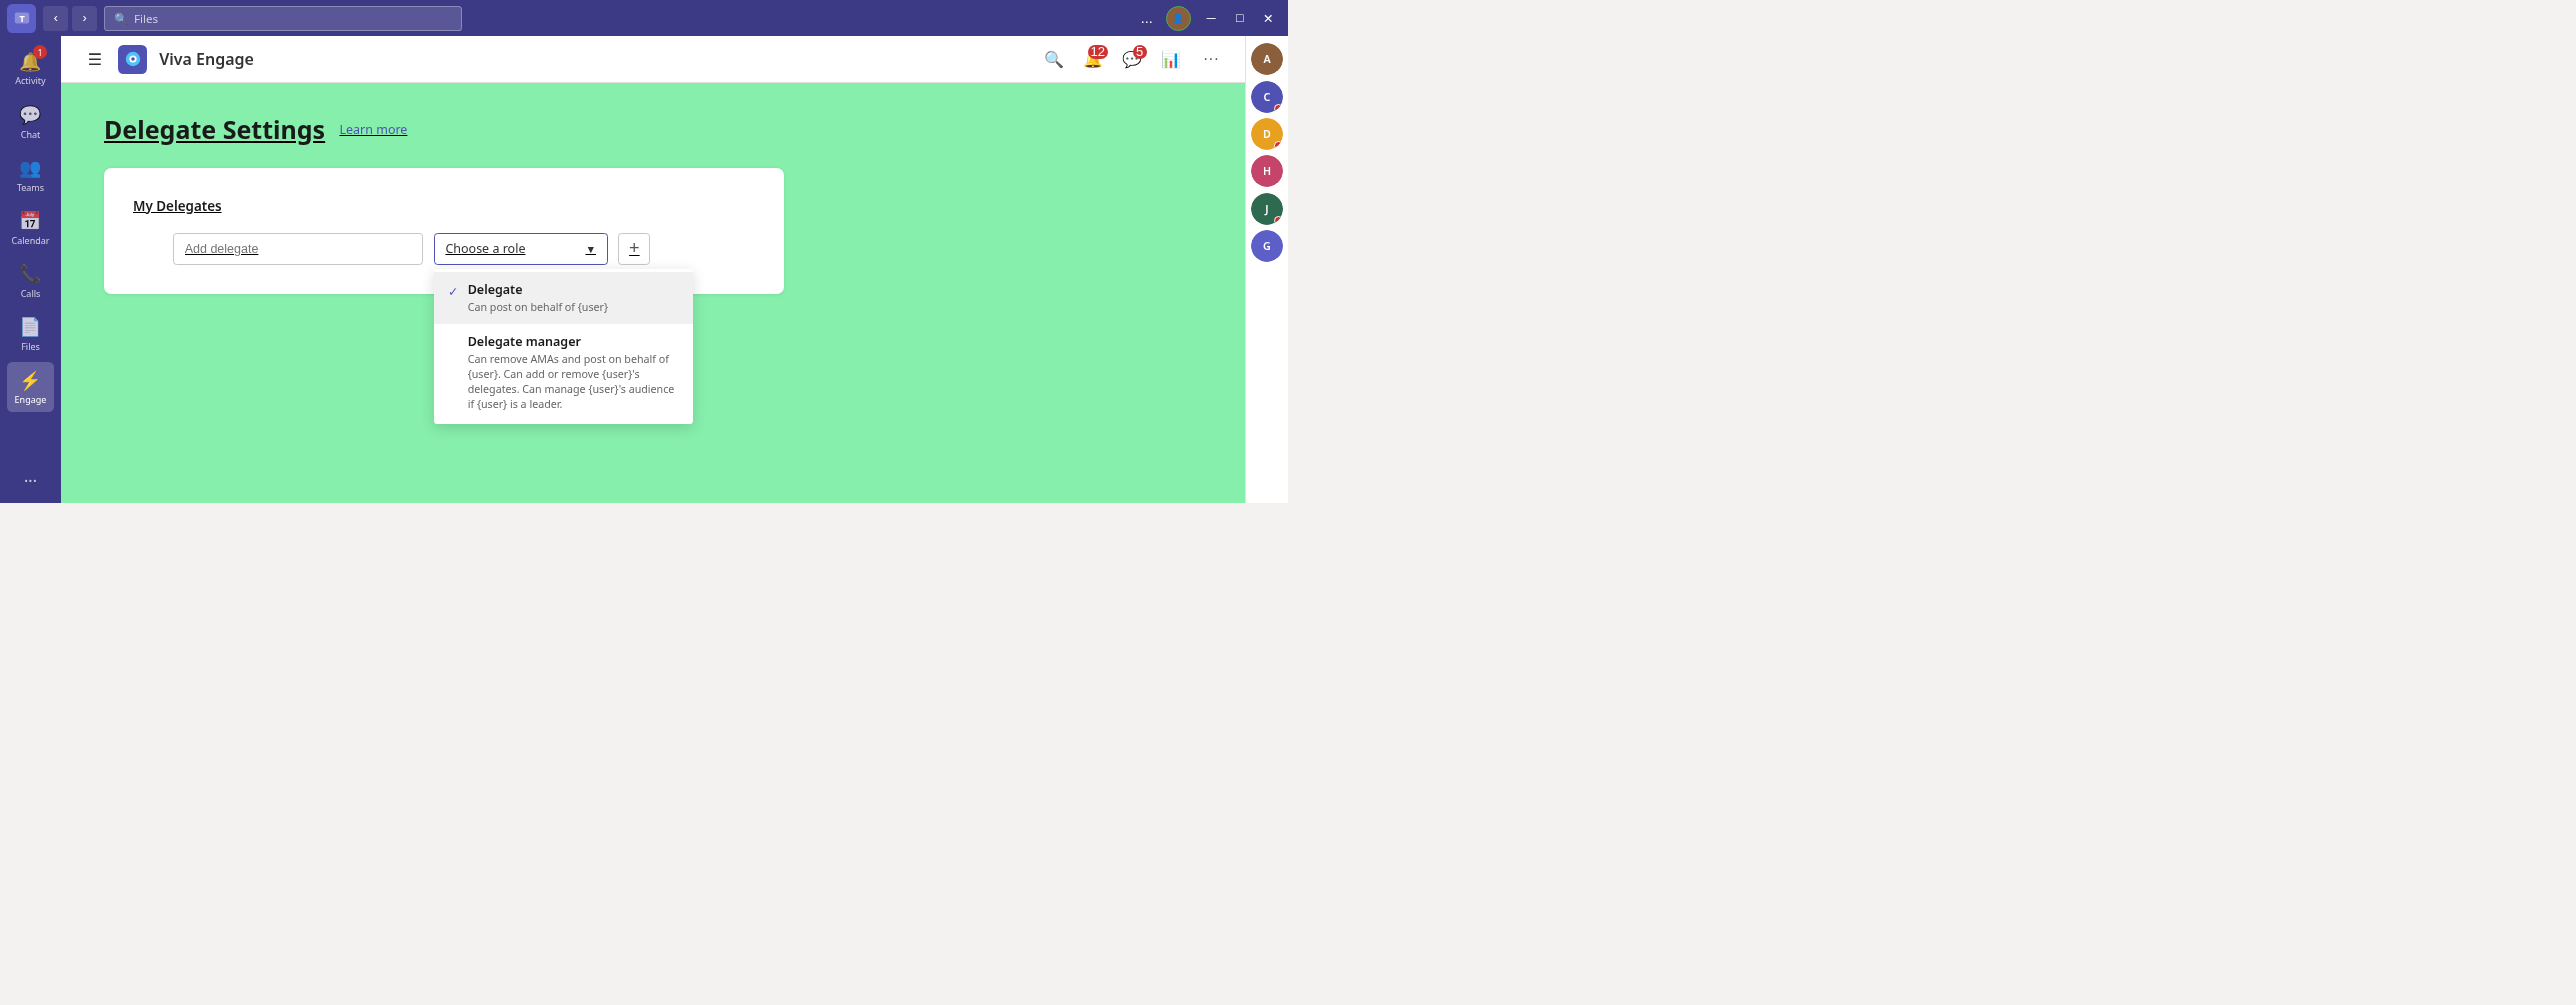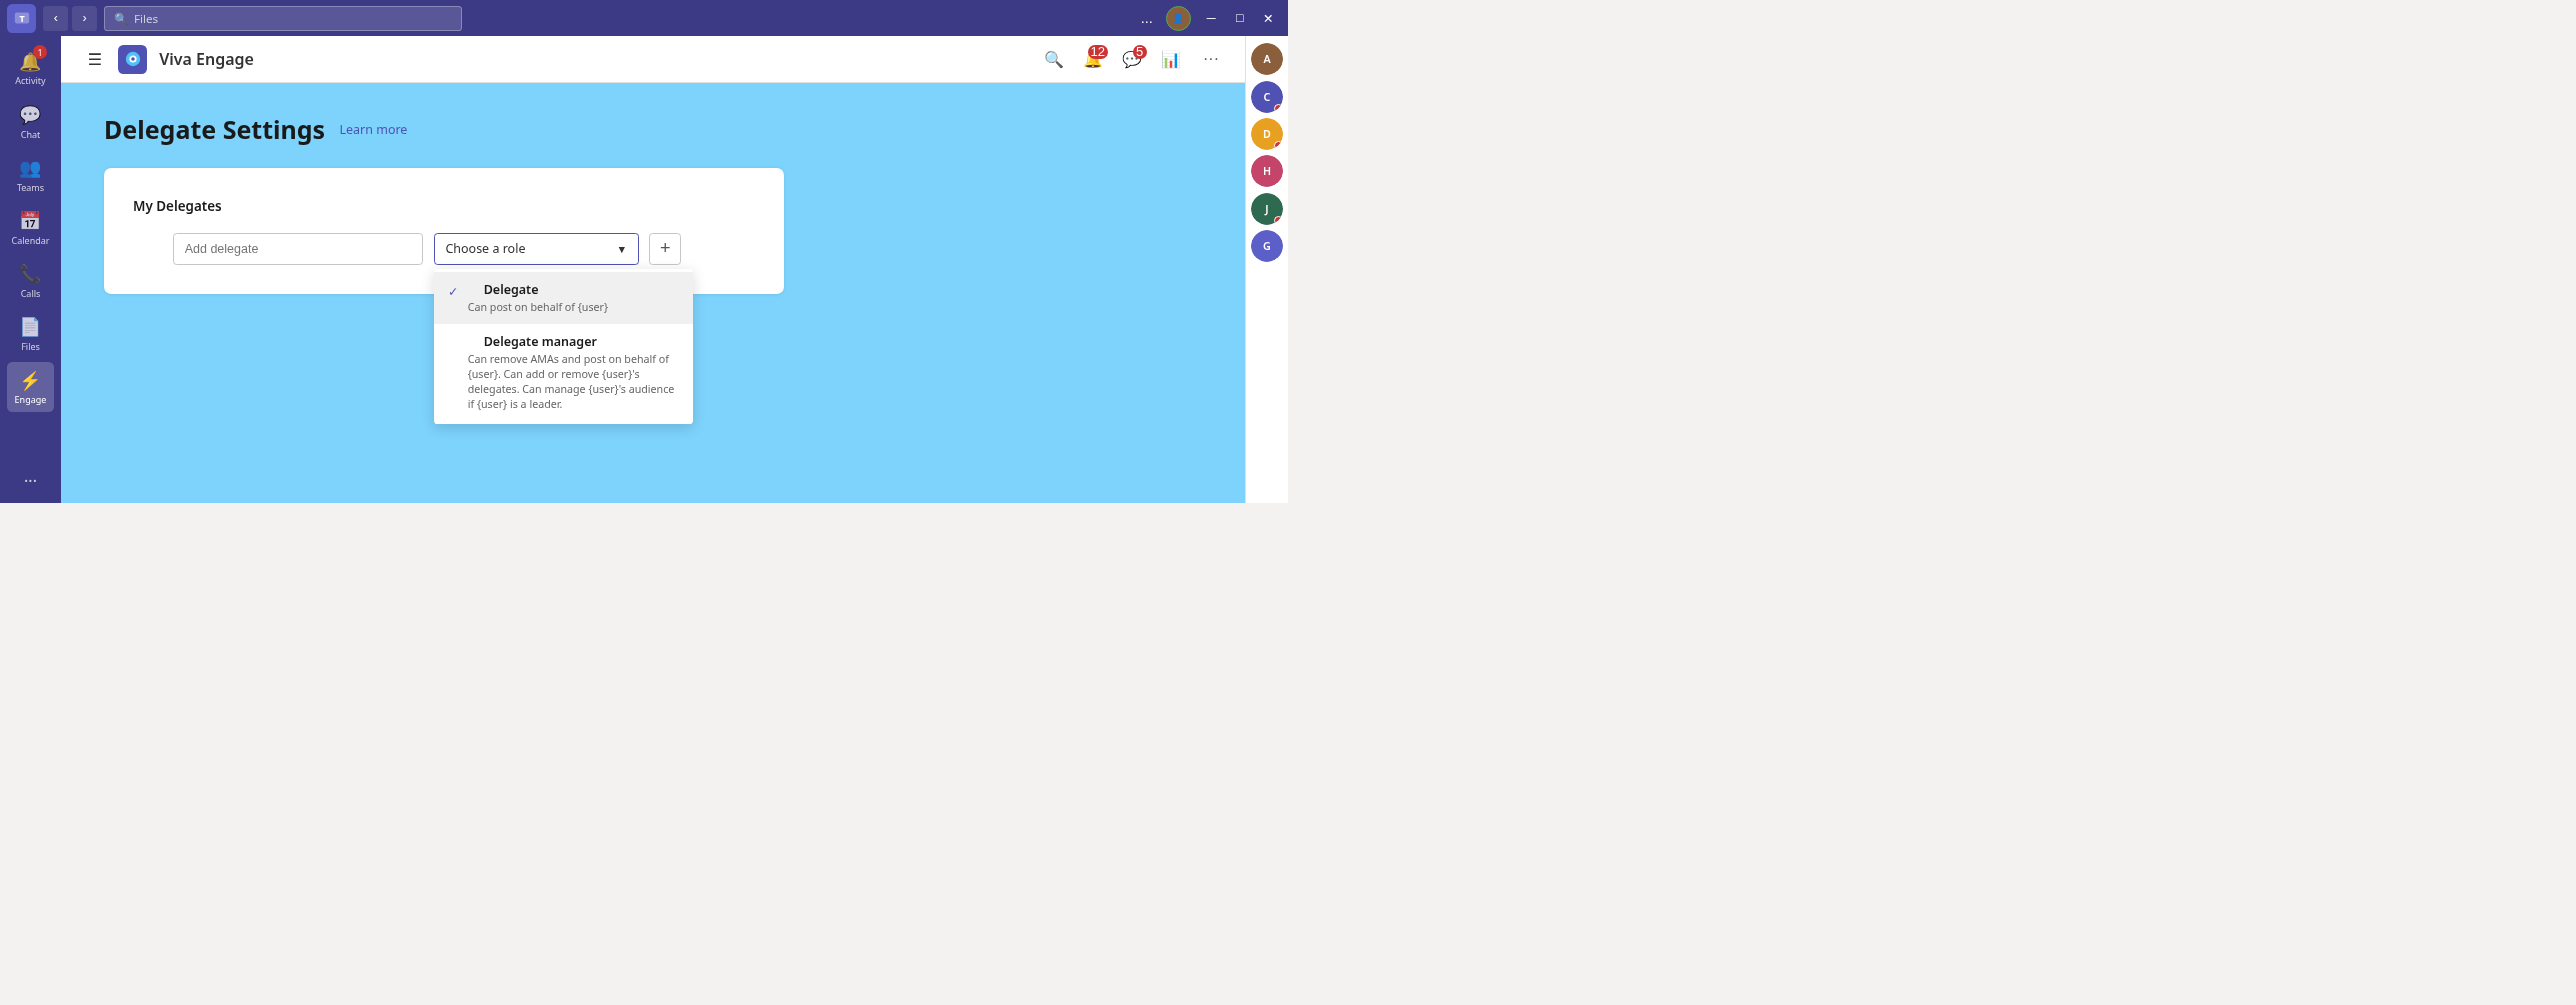--- a/index.html
+++ b/index.html
@@ -160,21 +160,21 @@
       background: #cc3333; color: white; font-size: 13px;
       min-width: 14.3px; height: 14.3px;
       border-radius: 7.2px;
       display: flex; align-items: center; justify-content: center;
       padding: 0 2.7px;
     }
 
     
     .page-content {
       flex: 1; padding: 29px 43px;
-      overflow-y: auto; background: #7dd3fc;
+      overflow-y: auto; background: #86efac; text-decoration: underline;
     }
     .page-title-row {
       display: flex; align-items: center; gap: 14.3px; margin-bottom: 21.5px;
     }
     .page-title {
       font-size: 25px; font-weight: 700; color: #1a1a1a;
     }
     .learn-more-link {
       font-size: 12.5px; color: #4f52b2; cursor: pointer;
       text-decoration: none;
@@ -202,21 +202,21 @@
       height: 32px;
       border: 0.9px solid #c8c6c4;
       border-radius: 3.6px;
       padding: 0 10.7px;
       font-size: 12.5px; color: #999;
       outline: none;
     }
 
     .role-select-wrapper { position: relative; }
     .role-select {
-      width: 205px; height: 32px;
+      width: 174px; height: 32px;
       border: 1.8px solid #4f52b2;
       border-radius: 3.6px;
       padding: 0 10.7px;
       font-size: 12.5px; color: #333;
       background: white;
       display: flex; align-items: center; justify-content: space-between;
       cursor: pointer;
     }
     .add-btn {
       width: 32px; height: 32px;
@@ -241,21 +241,21 @@
     .dropdown-item {
       padding: 9px 14.3px;
       cursor: pointer;
     }
     .dropdown-item.selected { background: #f0f0f0; }
     .dropdown-item-row {
       display: flex; align-items: flex-start; gap: 7.2px;
     }
     .check-icon { color: #4f52b2; font-size: 12.5px; margin-top: 1.8px; min-width: 12.5px; }
     .dropdown-item-title {
-      font-size: 12.5px; font-weight: 600; color: #1a1a1a; margin-bottom: 1.8px; margin-left: 16px;
+      font-size: 12.5px; font-weight: 600; color: #1a1a1a; margin-bottom: 1.8px;
     }
     .dropdown-item-desc {
       font-size: 10.7px; color: #666; line-height: 1.4;
     }
 
     
     .right-panel {
       width: 43px;
       background: white;
       border-left: 0.9px solid #e0e0e0;

